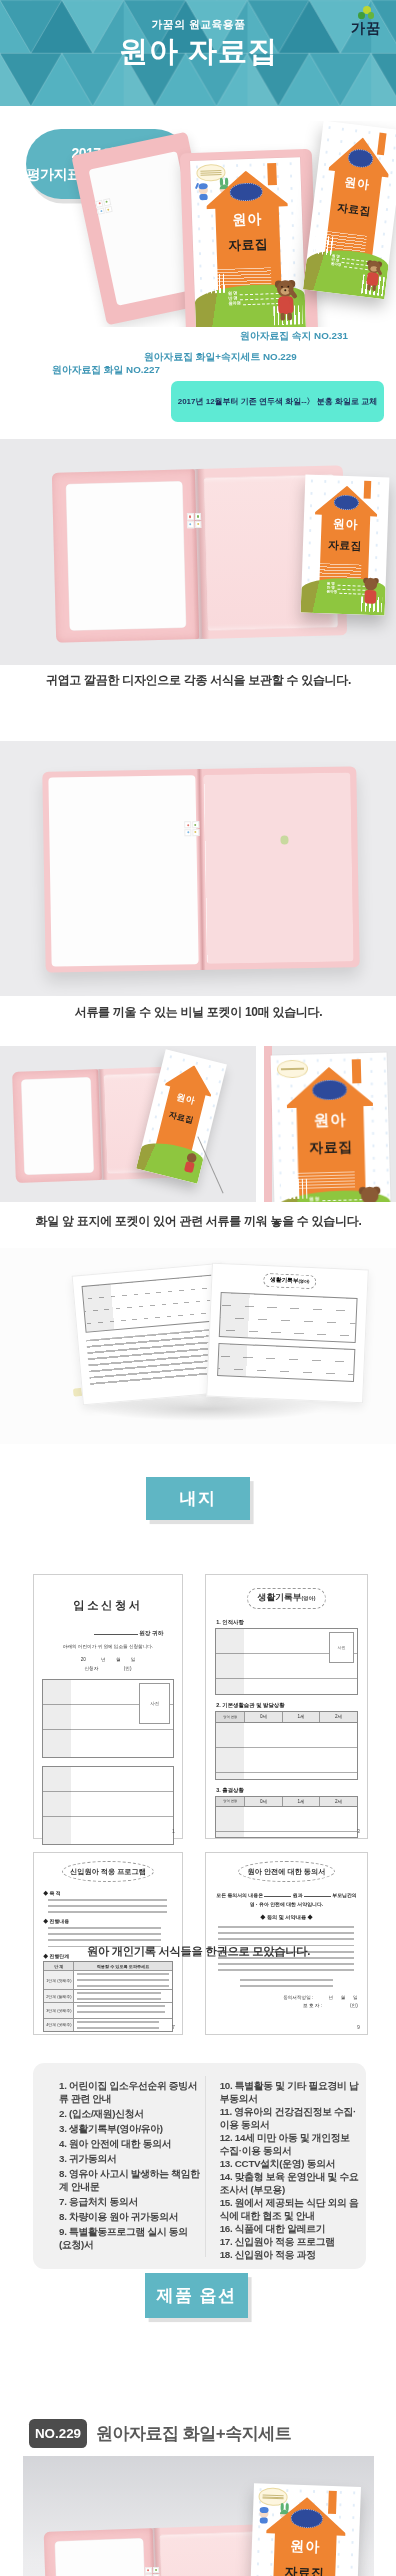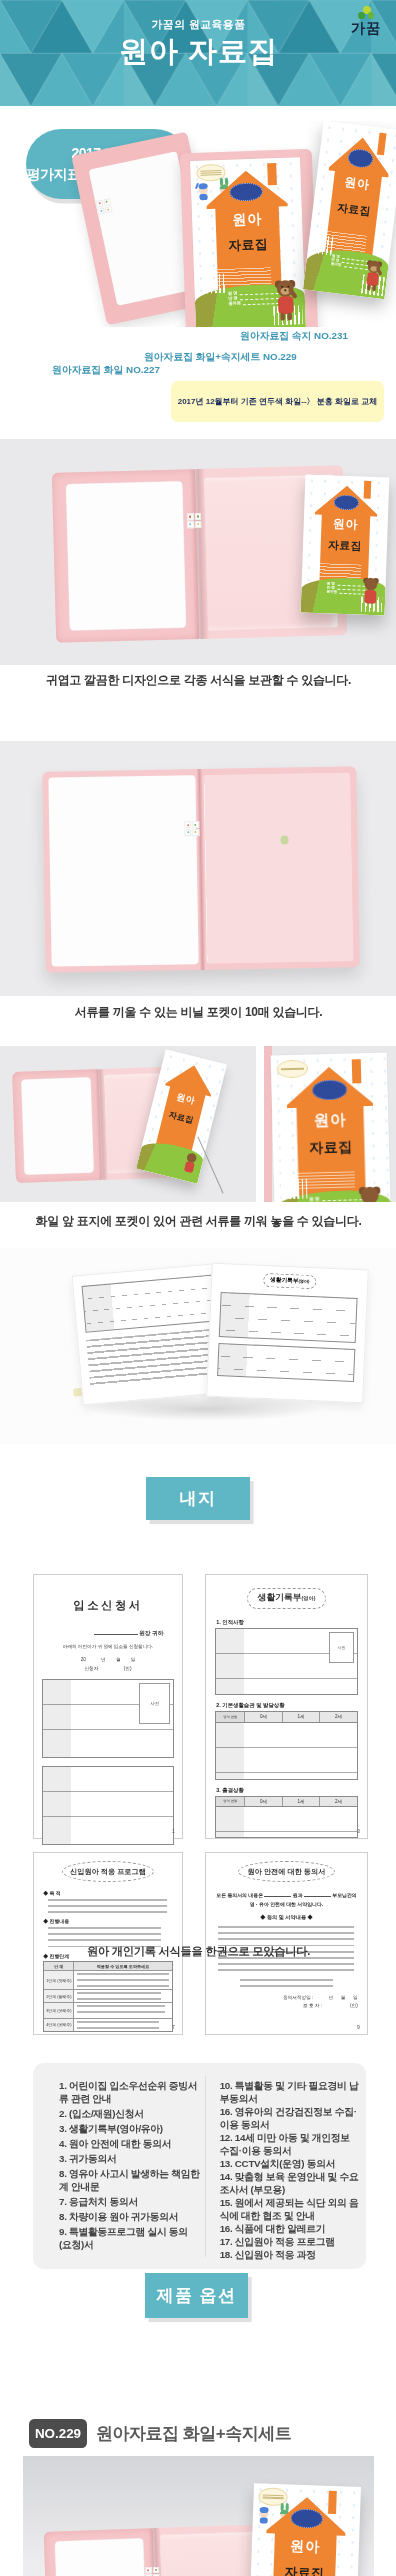--- a/index.html
+++ b/index.html
@@ -18,21 +18,21 @@
   .brandlogo .d2{width:6.7px;height:6.7px;left:4.1px;top:5.7px;background:#3f9e3c;}
   .brandlogo .d3{width:6.7px;height:6.7px;left:13.4px;top:5.7px;background:#66b53c;}
   .brandlogo .btxt{font-weight:900;letter-spacing:1px;margin-top:-1px;}
   
   .pill{position:absolute;left:26px;top:129px;width:164px;height:70px;border-radius:36px;background:#5db4c2;
         box-shadow:2.1px 4.6px 0 rgba(0,0,0,.12);display:flex;flex-direction:column;align-items:center;justify-content:center;
         color:#fff;font-size:14px;font-weight:800;line-height:20.6px;letter-spacing:-0.5px;}
   
   .caption{position:absolute;left:0;width:397px;text-align:center;font-size:12px;font-weight:700;color:#383838;letter-spacing:-0.3px;}
   .label-blue{position:absolute;font-size:9.8px;font-weight:700;color:#3e96b5;white-space:nowrap;text-align:center;}
-  .notice{position:absolute;left:171px;top:381px;width:213px;height:41px;border-radius:6.7px;background:#fef9c3;
+  .notice{position:absolute;left:171px;top:381px;width:213px;height:41px;border-radius:6.7px;background:#5eead4;
           display:flex;align-items:center;justify-content:center;font-size:8px;font-weight:800;color:#1e2e5c;white-space:nowrap;}
   
   .sec-badge{position:absolute;background:#5fb6c4;color:#fff;display:flex;align-items:center;justify-content:center;
              font-weight:800;font-size:17px;letter-spacing:1.5px;box-shadow:3.6px 4.1px 0 rgba(0,0,0,.12);}
   
   .photo{position:absolute;overflow:hidden;}
   .gray{background:#e9e9eb;}
   
   .cover{position:absolute;background:#fff;font-size:5.2px;box-shadow:0 0 0 0.5px rgba(0,0,0,.05);overflow:hidden;}
   .cover .dots{position:absolute;inset:0;background-image:radial-gradient(#d9e8f7 1.1px,transparent 1.4px);background-size:13.4px 12.4px;opacity:.8;}
@@ -524,21 +524,21 @@
       <div>3. 생활기록부(영아/유아)</div>
       <div>4. 원아 안전에 대한 동의서</div>
       <div>3. 귀가동의서</div>
       <div>8. 영유아 사고시 발생하는 책임한계 안내문</div>
       <div>7. 응급처치 동의서</div>
       <div>8. 차량이용 원아 귀가동의서</div>
       <div>9. 특별활동프로그램 실시 동의(요청)서</div>
     </div>
     <div class="listcol right">
       <div>10. 특별활동 및 기타 필요경비 납부동의서</div>
-      <div>16. 영유아의 건강검진정보 수집·이용 동의서</div>
+      <div>11. 영유아의 건강검진정보 수집·이용 동의서</div>
       <div>12. 14세 미만 아동 및 개인정보 수집·이용 동의서</div>
       <div>13. CCTV설치(운영) 동의서</div>
       <div>14. 맞춤형 보육 운영안내 및 수요조사서 (부모용)</div>
       <div>15. 원에서 제공되는 식단 외의 음식에 대한 협조 및 안내</div>
       <div>16. 식품에 대한 알레르기</div>
       <div>17. 신입원아 적응 프로그램</div>
       <div>18. 신입원아 적응 과정</div>
     </div>
   </div>
 

